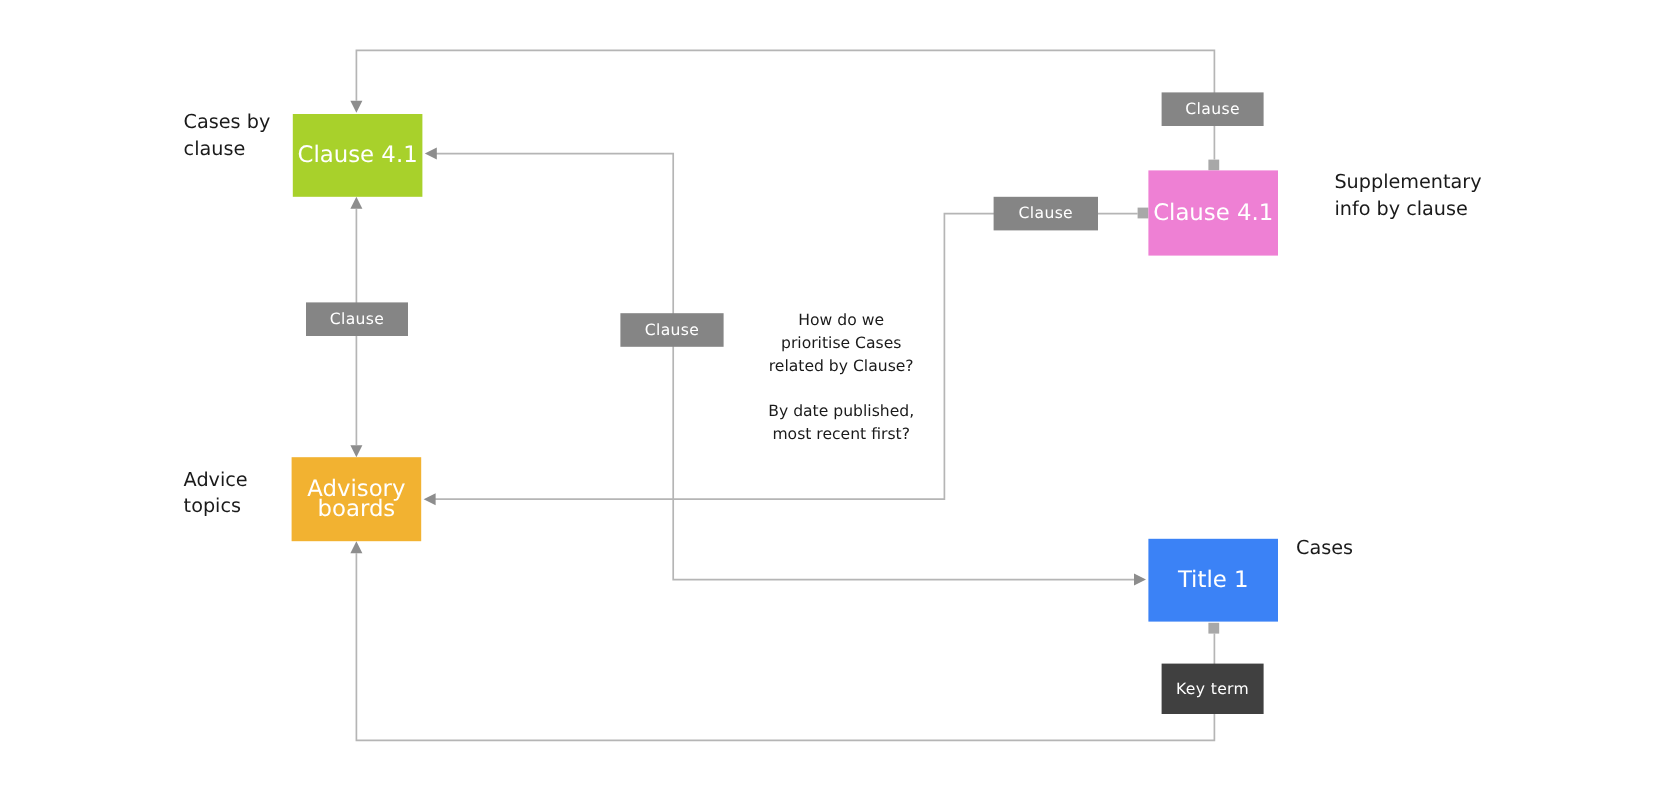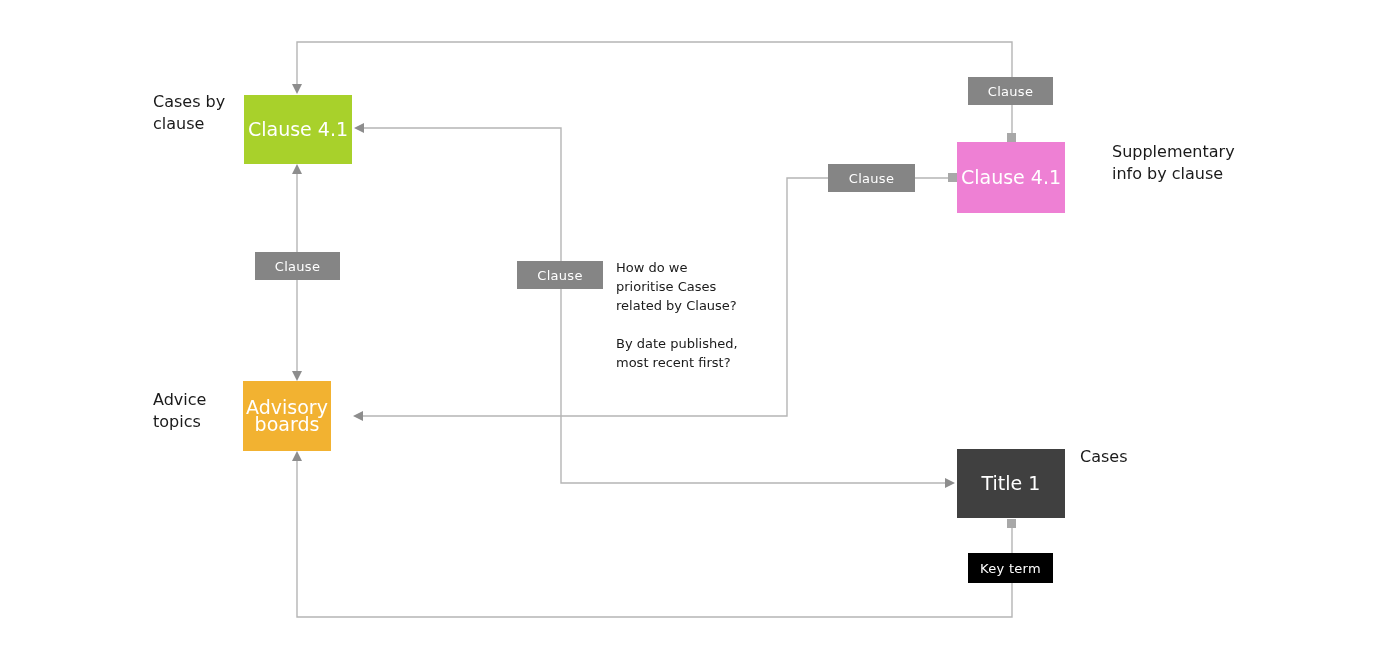--- a/index.html
+++ b/index.html
@@ -75,55 +75,55 @@
       <rect x="1007" y="133" width="9" height="9"></rect>
       <rect x="948" y="173" width="9" height="9"></rect>
       <rect x="1007" y="519" width="9" height="9"></rect>
     </g>
   </svg>
 
   <div class="node" style="left: 244px; top: 95px; width: 108px; height: 69px; background: rgb(168, 209, 43);">
     <span>Clause 4.1</span>
   </div>
 
-  <div class="node" style="left: 243px; top: 381px; width: 88px; height: 70px; background: rgb(242, 178, 49);">
+  <div class="node" style="left: 243px; top: 381px; width: 108px; height: 70px; background: rgb(242, 178, 49);">
     <span>Advisory
 boards</span>
   </div>
 
   <div class="node" style="left: 957px; top: 142px; width: 108px; height: 71px; background: rgb(238, 128, 212);">
     <span>Clause 4.1</span>
   </div>
 
-  <div class="node" style="left: 957px; top: 449px; width: 108px; height: 69px; background: #404040;">
+  <div class="node" style="left: 957px; top: 449px; width: 108px; height: 69px; background: #3b82f6;">
     <span>Title 1</span>
   </div>
 
   <div class="edge-label" style="left: 255px; top: 252px; width: 85px; height: 28px; background: rgb(133, 133, 133);">Clause</div>
 
   <div class="edge-label" style="left: 517px; top: 261px; width: 86px; height: 28px; background: rgb(133, 133, 133);">Clause</div>
 
   <div class="edge-label" style="left: 828px; top: 164px; width: 87px; height: 28px; background: rgb(133, 133, 133);">Clause</div>
 
   <div class="edge-label" style="left: 968px; top: 77px; width: 85px; height: 28px; background: rgb(133, 133, 133);">Clause</div>
 
-  <div class="edge-label" style="left: 968px; top: 553px; width: 85px; height: 30px; background: #000000;">Key term</div>
+  <div class="edge-label" style="left: 968px; top: 553px; width: 85px; height: 42px; background: #404040;">Key term</div>
 
   <div class="title" style="left:153px; top:91px;">Cases by
 clause</div>
 
   <div class="title" style="left:153px; top:389px;">Advice
 topics</div>
 
   <div class="title" style="left:1080px; top:141px;margin-left:32px;">Supplementary
 info by clause</div>
 
   <div class="title" style="left:1080px; top:446px;">Cases</div>
 
-  <div class="annotation" style="left:616px; top:258px; width:170px;">How do we
+  <div class="annotation" style="left:616px; top:258px; width:170px;text-align:center;">How do we
 prioritise Cases
 related by Clause?
 
 By date published,
 most recent first?</div>
 
 
 </div>
 
 </body></html>

